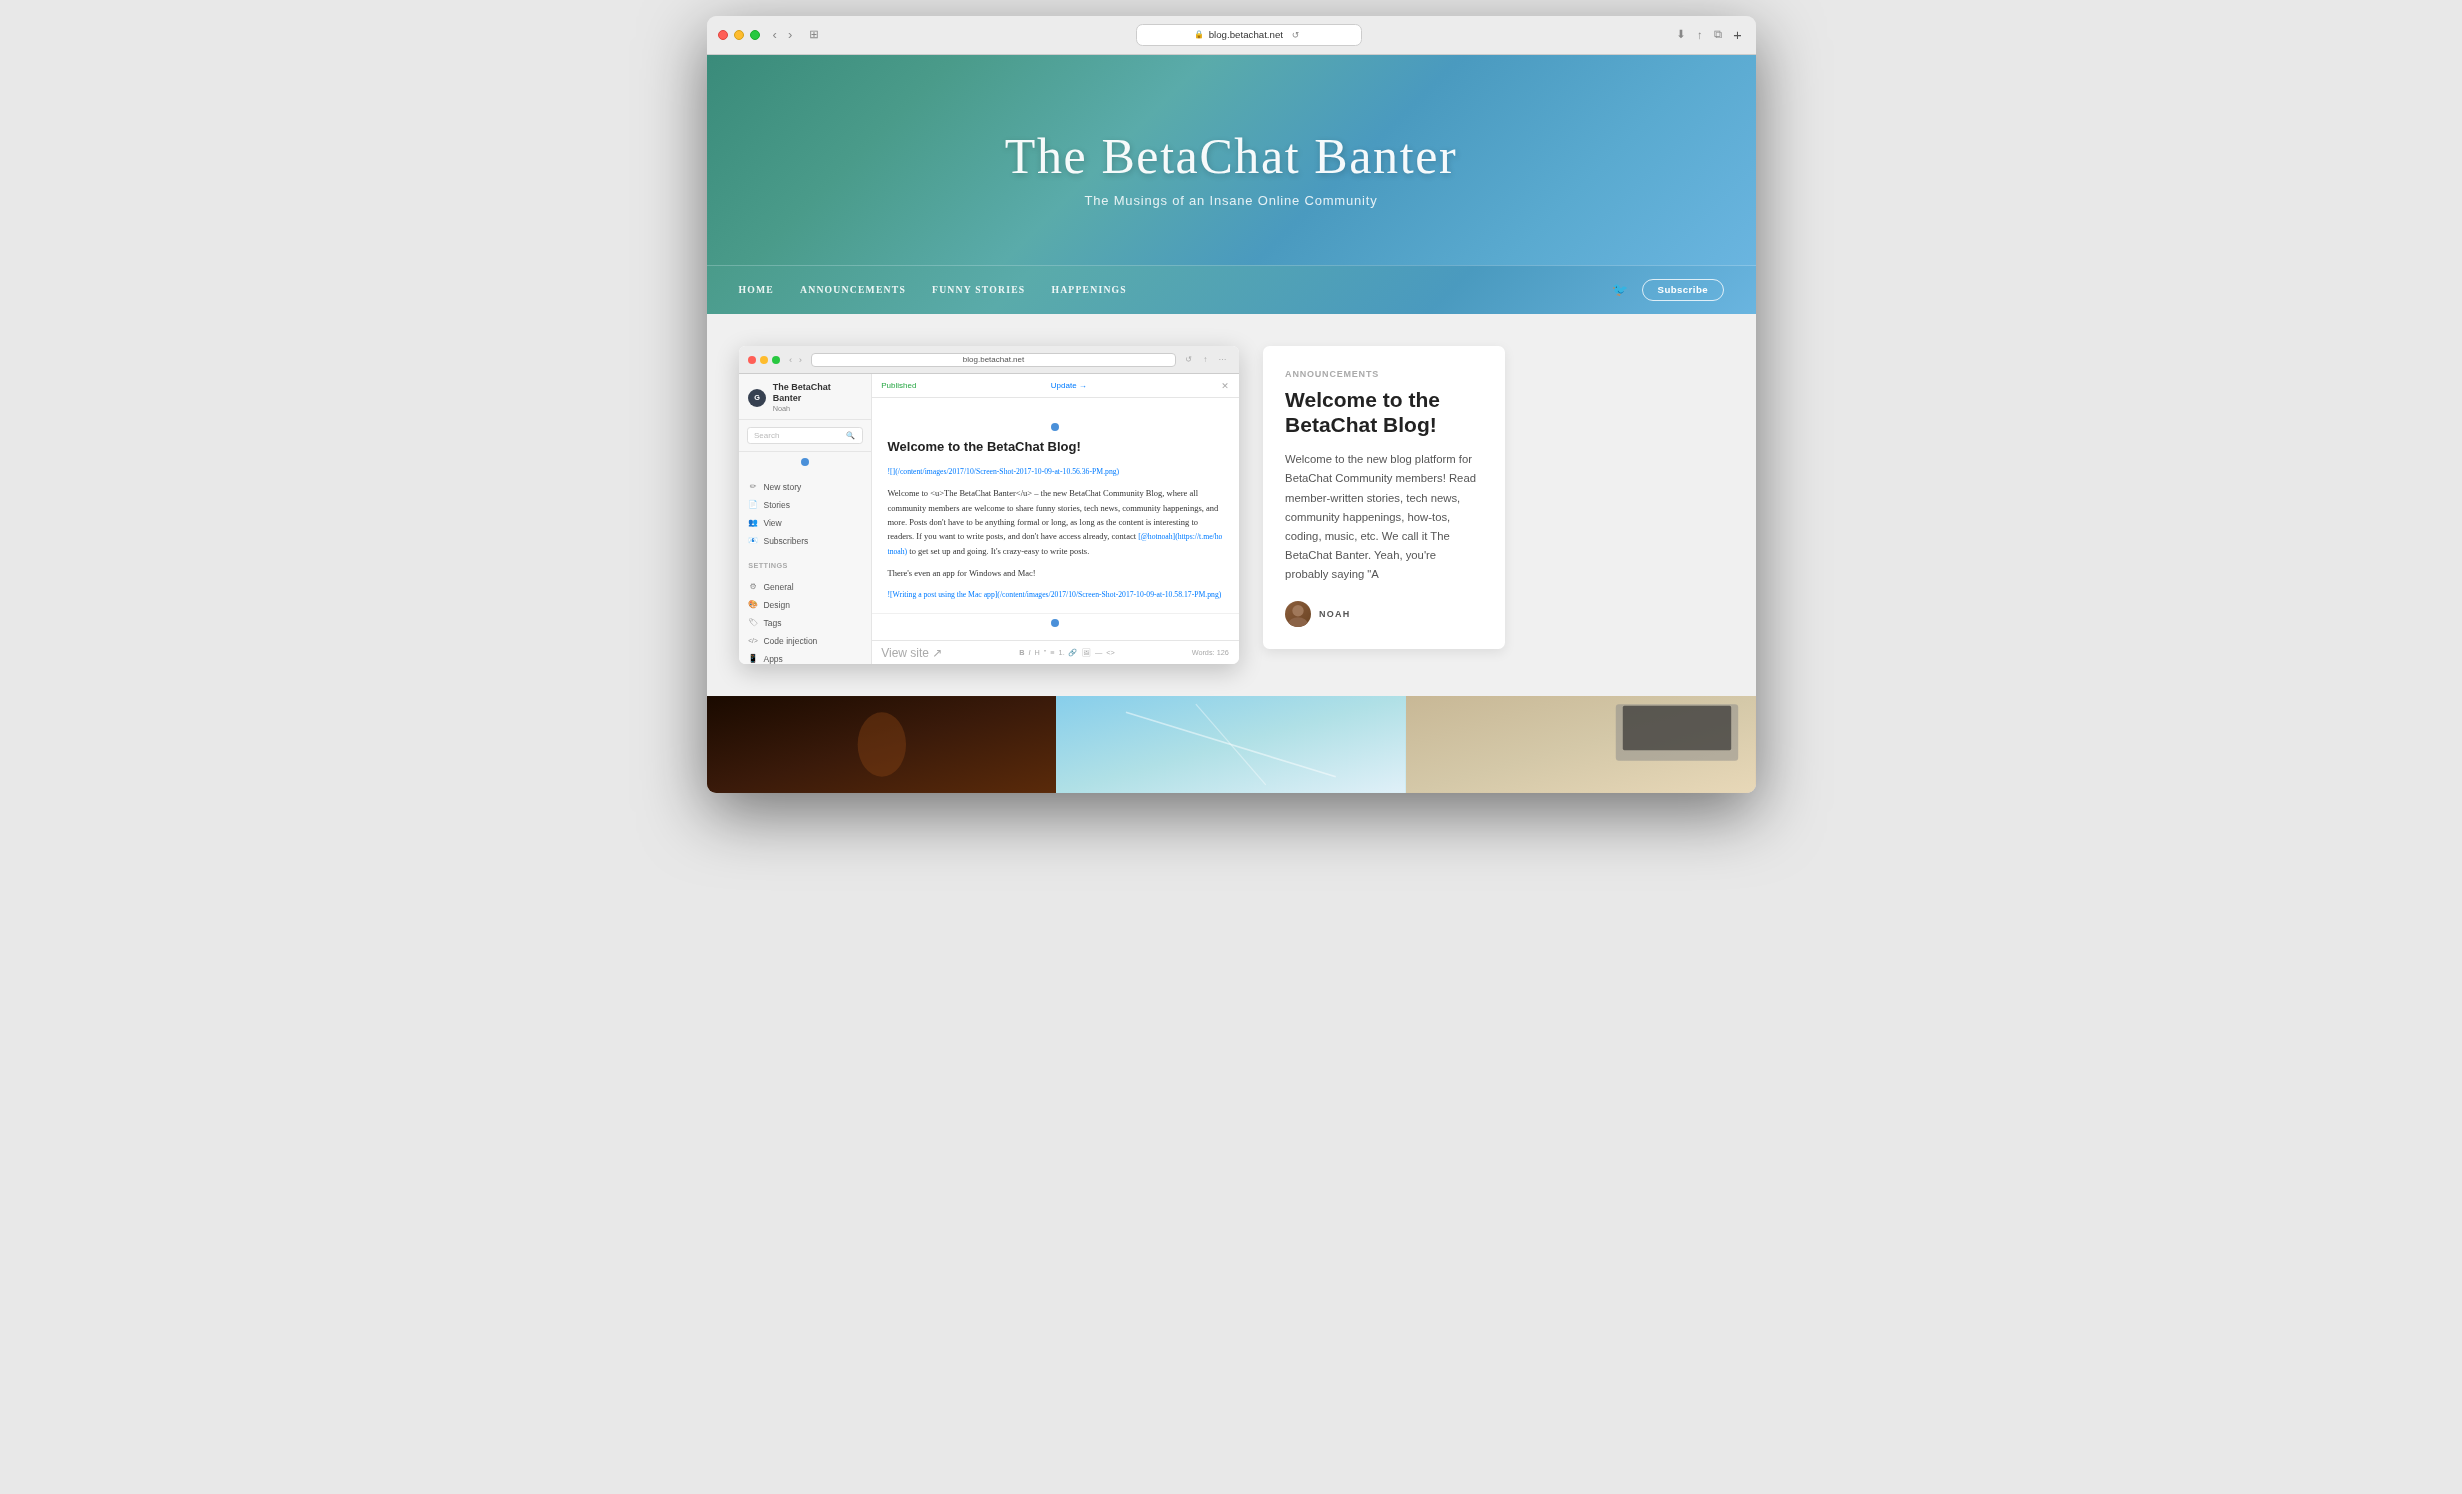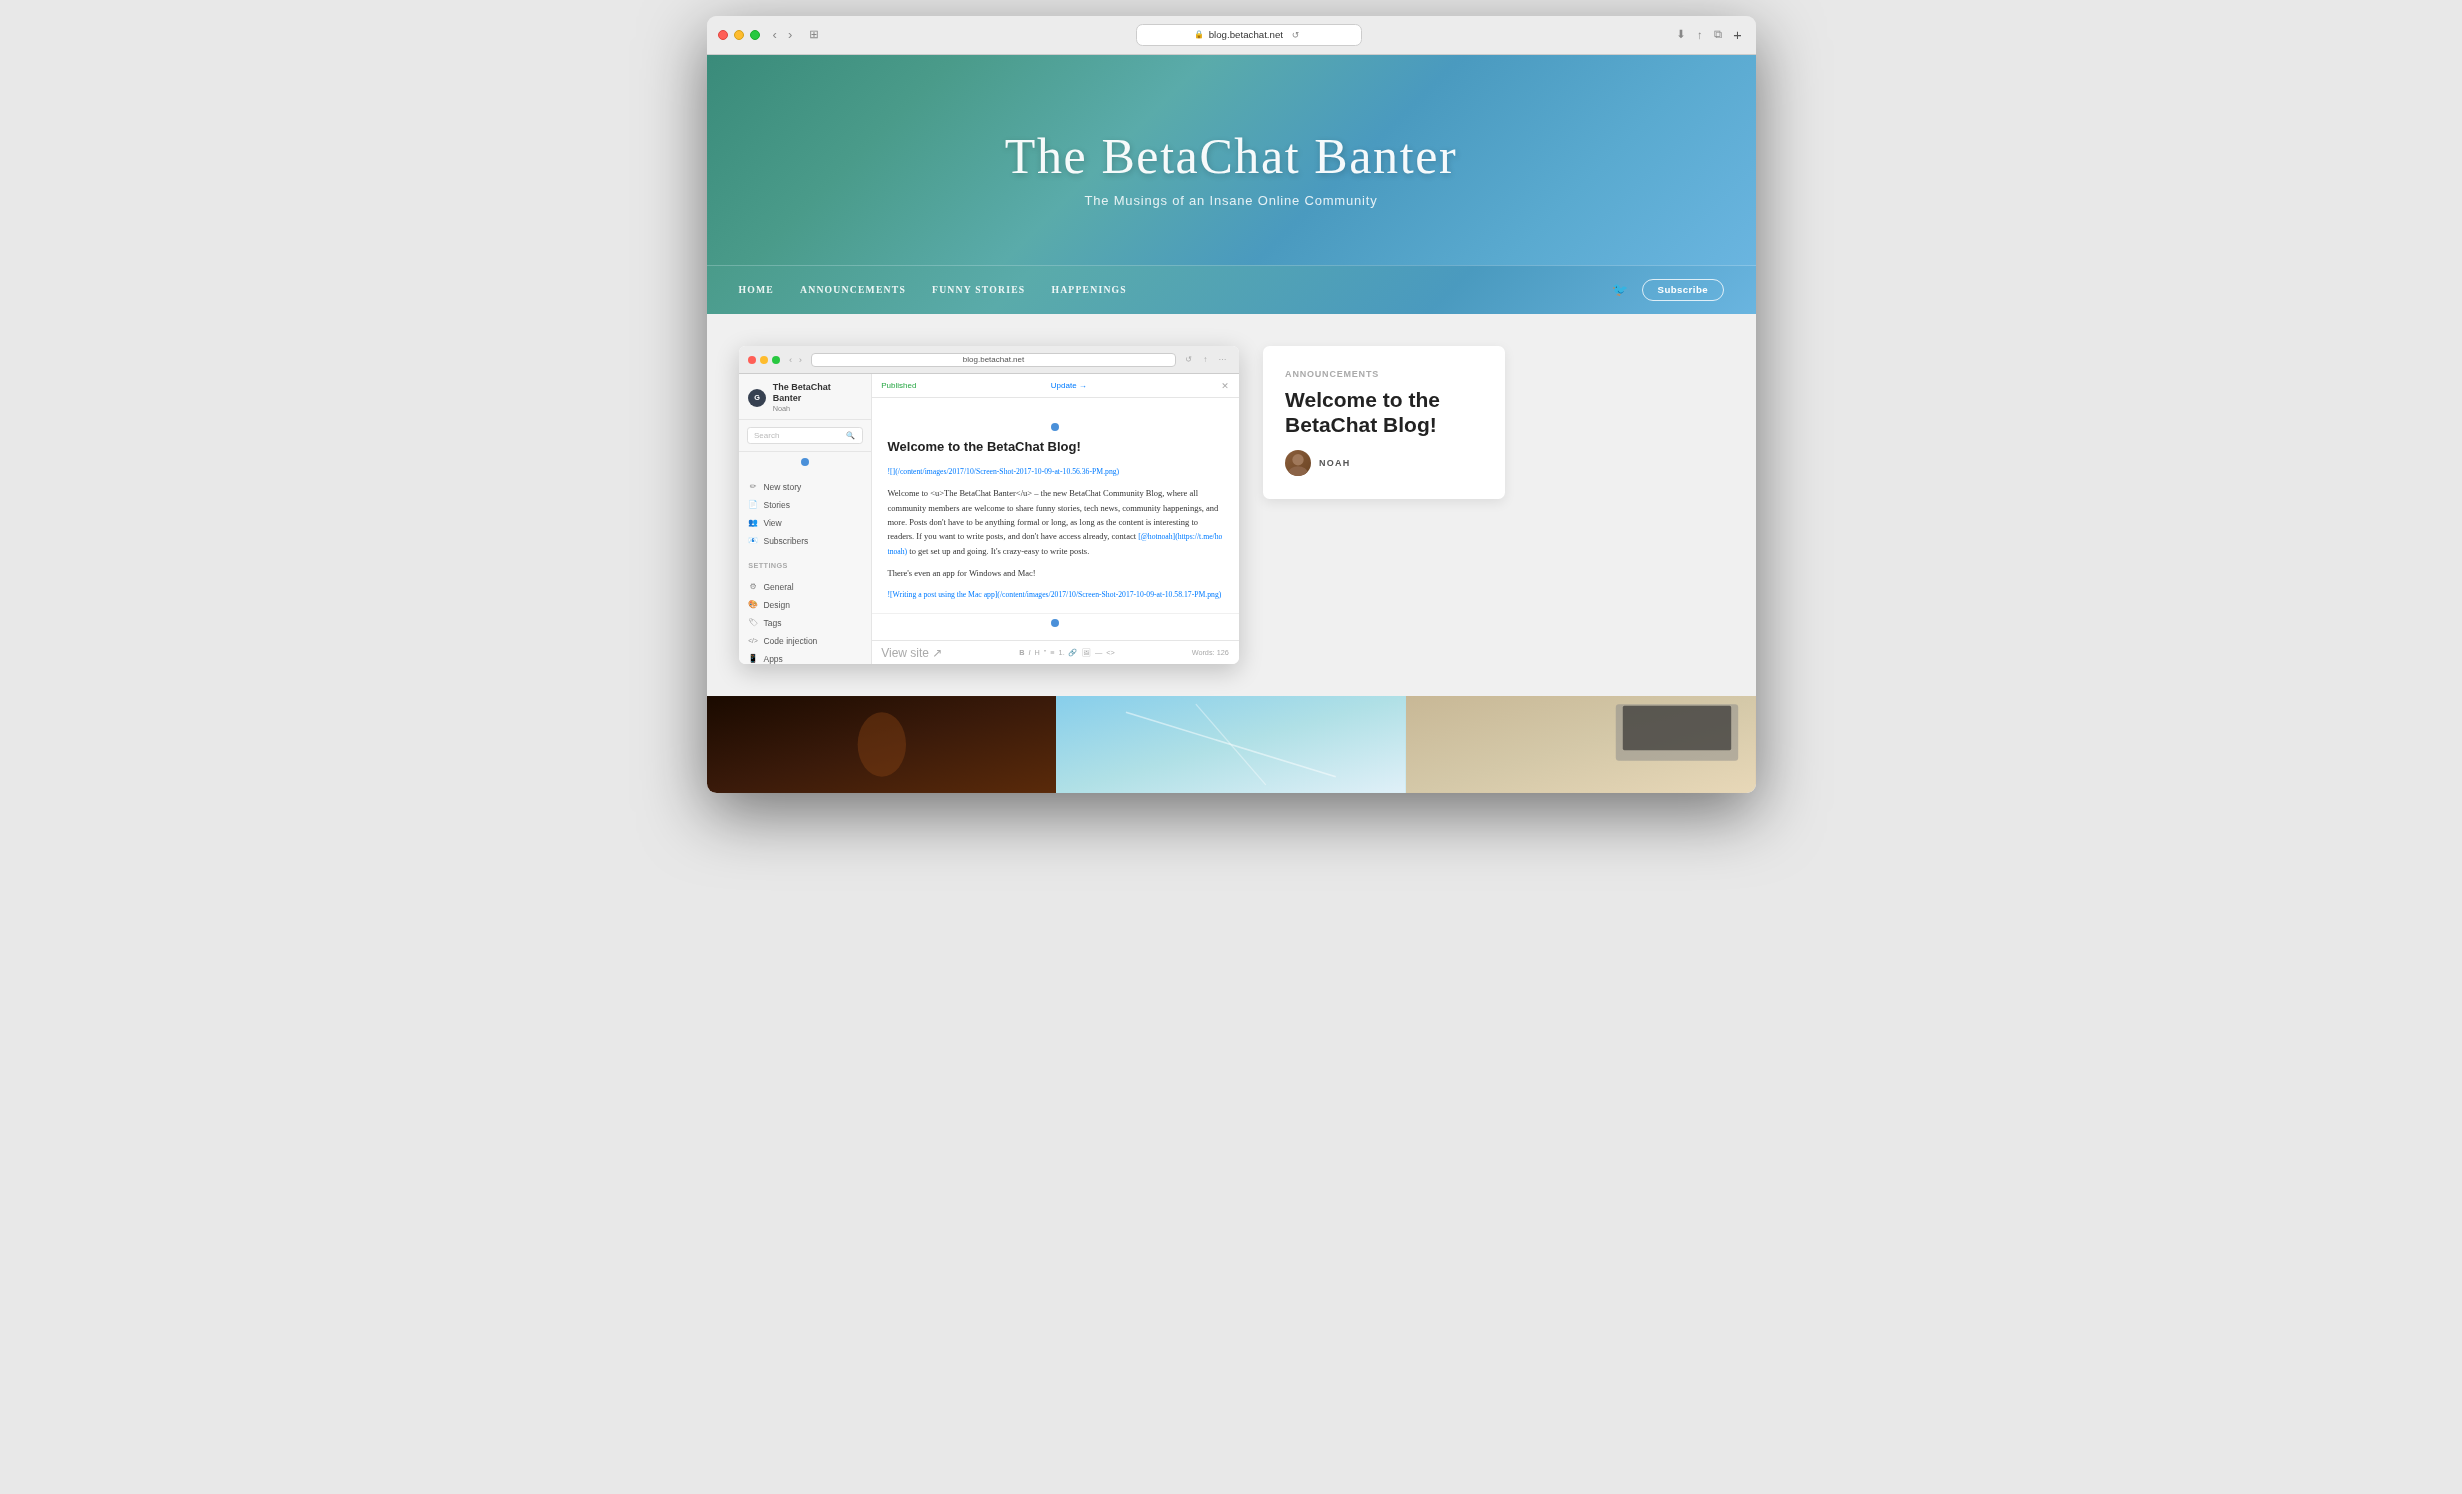--- a/index.html
+++ b/index.html
@@ -693,20 +693,21 @@
               <span class="ghost-word-count">Words: 126</span>
             </div>
           </div>
 
         </div>
       </div>
 
       <div class="announcement-card">
         <div class="announcement-tag">ANNOUNCEMENTS</div>
         <h2 class="announcement-title">Welcome to the BetaChat Blog!</h2>
+        <p class="announcement-body">Welcome to the new blog platform for BetaChat Community members! Read member-written stories, tech news, community happenings, how-tos, coding, music, etc. We call it The BetaChat Banter. Yeah, you're probably saying "A</p>
         <div class="announcement-author">
           <div class="author-avatar">
             <svg width="26" height="26" viewBox="0 0 32 32" xmlns="http://www.w3.org/2000/svg">
               <circle cx="16" cy="12" r="7" fill="#a0785a"></circle>
               <ellipse cx="16" cy="28" rx="12" ry="8" fill="#8b6347"></ellipse>
             </svg>
           </div>
           <span class="author-name">NOAH</span>
         </div>
       </div>

